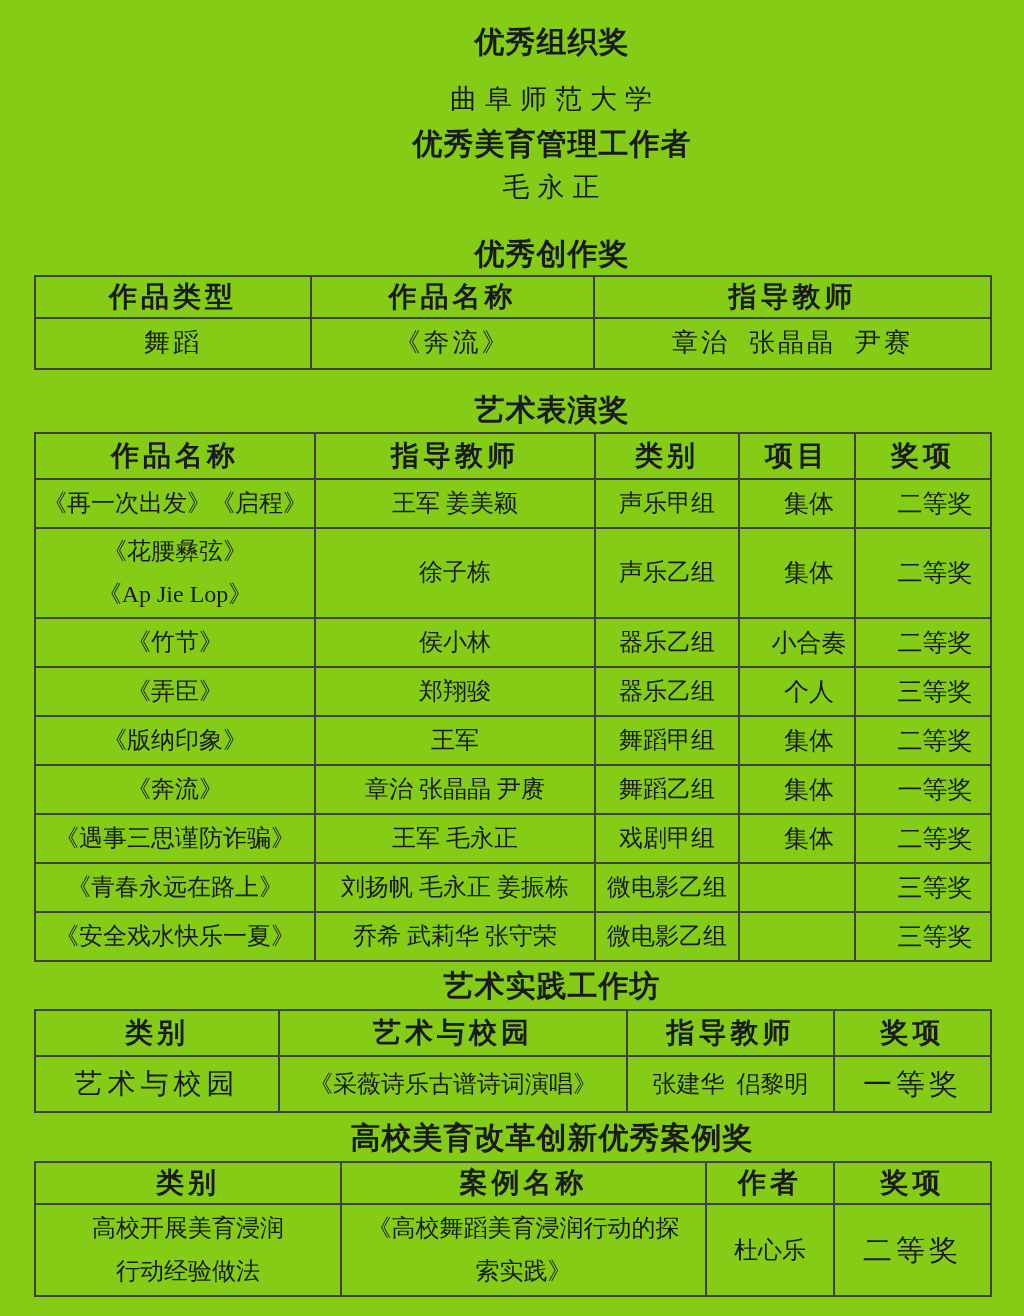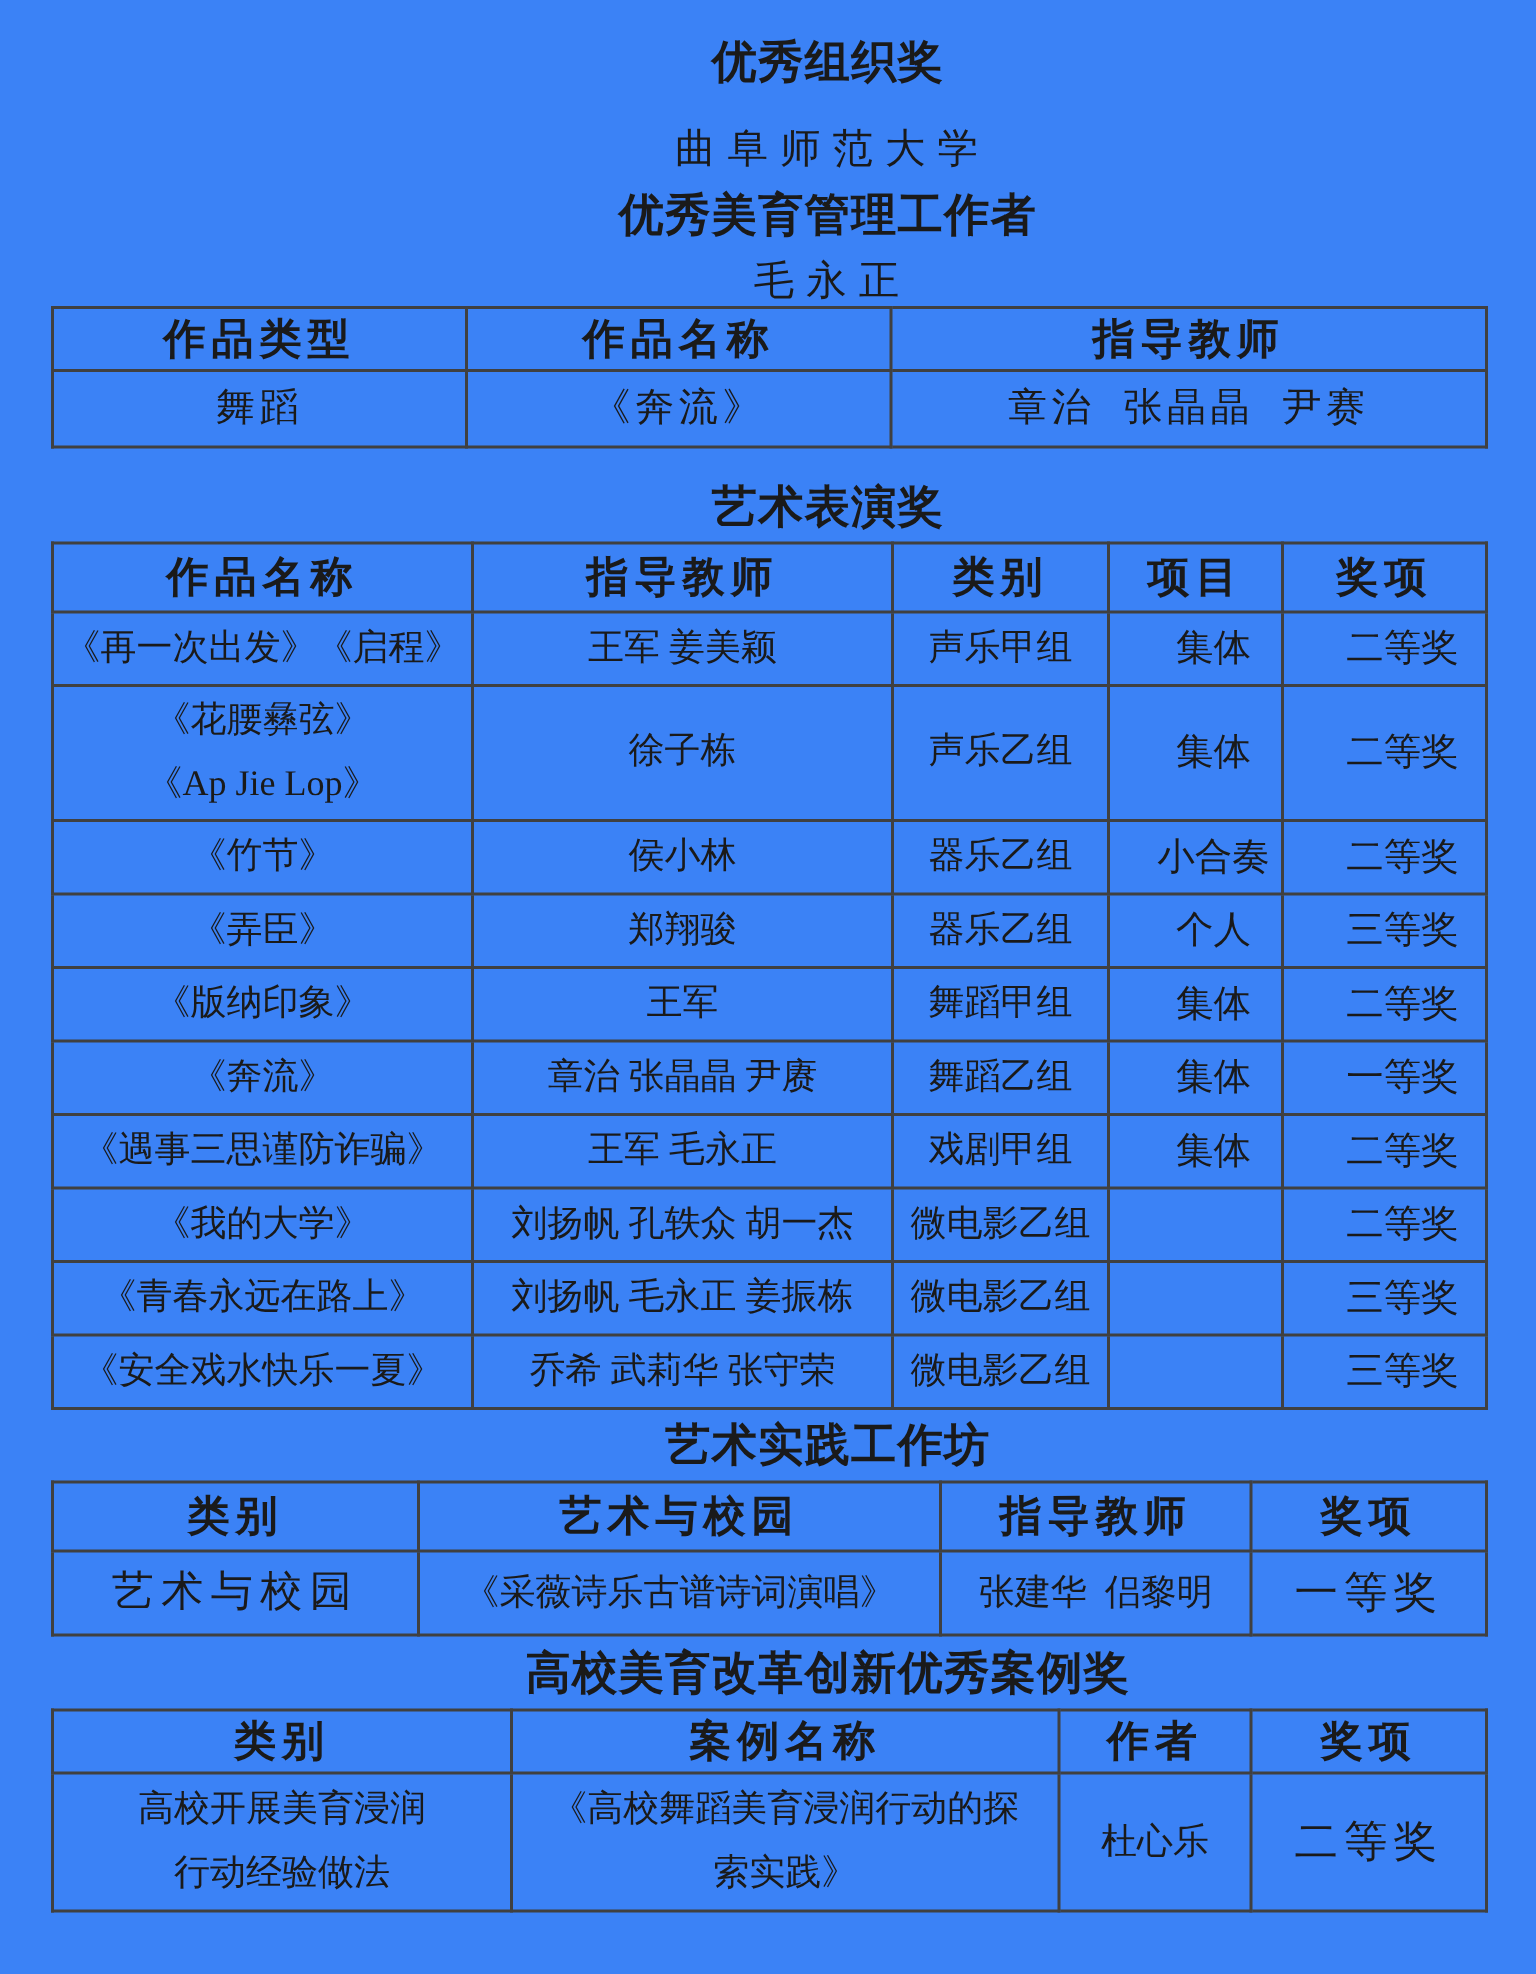--- a/index.html
+++ b/index.html
@@ -1,21 +1,21 @@
 <!DOCTYPE html>
 <html><head>
 <meta charset="utf-8">
 <style>
   * { box-sizing: border-box; }
   html, body { margin: 0; padding: 0; background: #ffffff; }
   .page {
     position: relative;
     width: 1024px;
     height: 1316px;
-    background: #3b82f6;
+    background: #84cc16;
     color: #1a1a1a;
     overflow: hidden;
   }
   
   .h1 {
     font-family: "Liberation Sans", "DejaVu Sans", sans-serif;
     font-weight: 700;
     font-size: 30px;
     line-height: 32px;
     text-align: center;
@@ -83,20 +83,21 @@
 </head>
 <body>
 
 <div class="page">
 
   <div class="h1 t-title1">优秀组织奖</div>
   <div class="sub t-sub1">曲阜师范大学</div>
   <div class="h1 t-title2">优秀美育管理工作者</div>
   <div class="sub t-sub2">毛永正</div>
 
+  <div class="h1 h-creation">优秀创作奖</div>
   <table class="t1">
     <colgroup>
         <col style="width:276px">
         <col style="width:283px">
         <col style="width:397px">
       </colgroup>
     <tbody>
         <tr class="r44">
       <th>作品类型</th>
       <th>作品名称</th>
@@ -168,27 +169,20 @@
       <td>章治 张晶晶 尹赓</td>
       <td>舞蹈乙组</td>
       <td class="mid">集体</td>
       <td class="mid">一等奖</td>
     </tr>
     <tr class="r45">
       <td>《遇事三思谨防诈骗》</td>
       <td>王军 毛永正</td>
       <td>戏剧甲组</td>
       <td class="mid">集体</td>
-      <td class="mid">二等奖</td>
-    </tr>
-    <tr class="r45">
-      <td>《我的大学》</td>
-      <td>刘扬帆 孔轶众 胡一杰</td>
-      <td>微电影乙组</td>
-      <td class="mid"></td>
       <td class="mid">二等奖</td>
     </tr>
     <tr class="r45">
       <td>《青春永远在路上》</td>
       <td>刘扬帆 毛永正 姜振栋</td>
       <td>微电影乙组</td>
       <td class="mid"></td>
       <td class="mid">三等奖</td>
     </tr>
     <tr class="r45">

